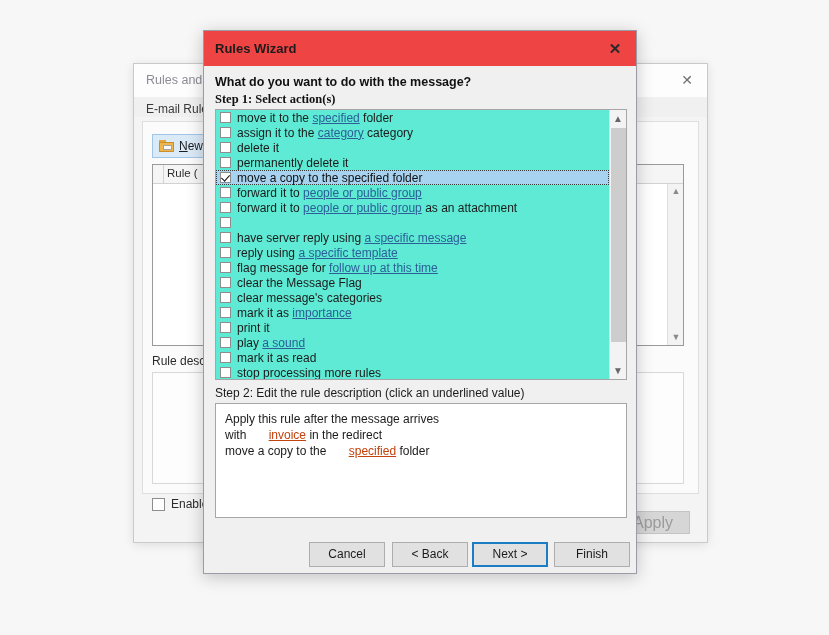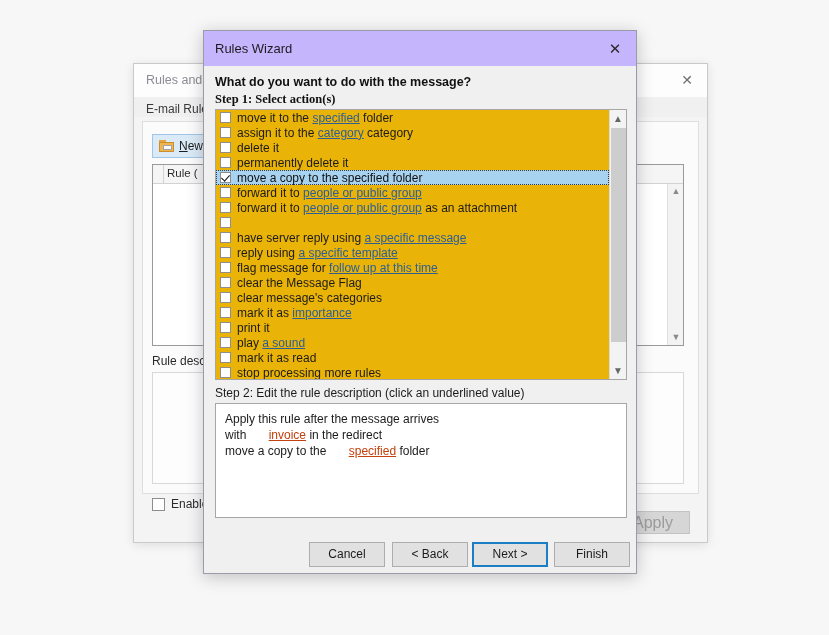--- a/index.html
+++ b/index.html
@@ -237,21 +237,22 @@
     background: #f0f0f0;
     border: 1px solid #9b9ba8;
     box-shadow: 0 3px 16px rgba(0,0,0,0.22);
     box-sizing: border-box;
   }
   #dlg-titlebar {
     position: absolute;
     left: 0; top: 0;
     width: 100%;
     height: 35px;
-    background: #c4b5fd;
+    background: #ef4444;
+    font-weight: bold;
   }
   #dlg-title {
     position: absolute;
     left: 11px;
     top: 10px;
     font-size: 13px;
     color: #1c1c1c;
     white-space: nowrap;
   }
   #dlg-close {
@@ -285,21 +286,21 @@
     font-family: Liberation Serif, serif;
   }
 
   
   #action-list {
     position: absolute;
     left: 11px;
     top: 78px;
     width: 412px;
     height: 271px;
-    background: #eab308;
+    background: #5eead4;
     border: 1px solid #a6a6a6;
     box-sizing: border-box;
     overflow: hidden;
   }
   #action-list-inner {
     position: absolute;
     left: 0; top: 0;
     right: 17px;
     bottom: 0;
     overflow: hidden;

